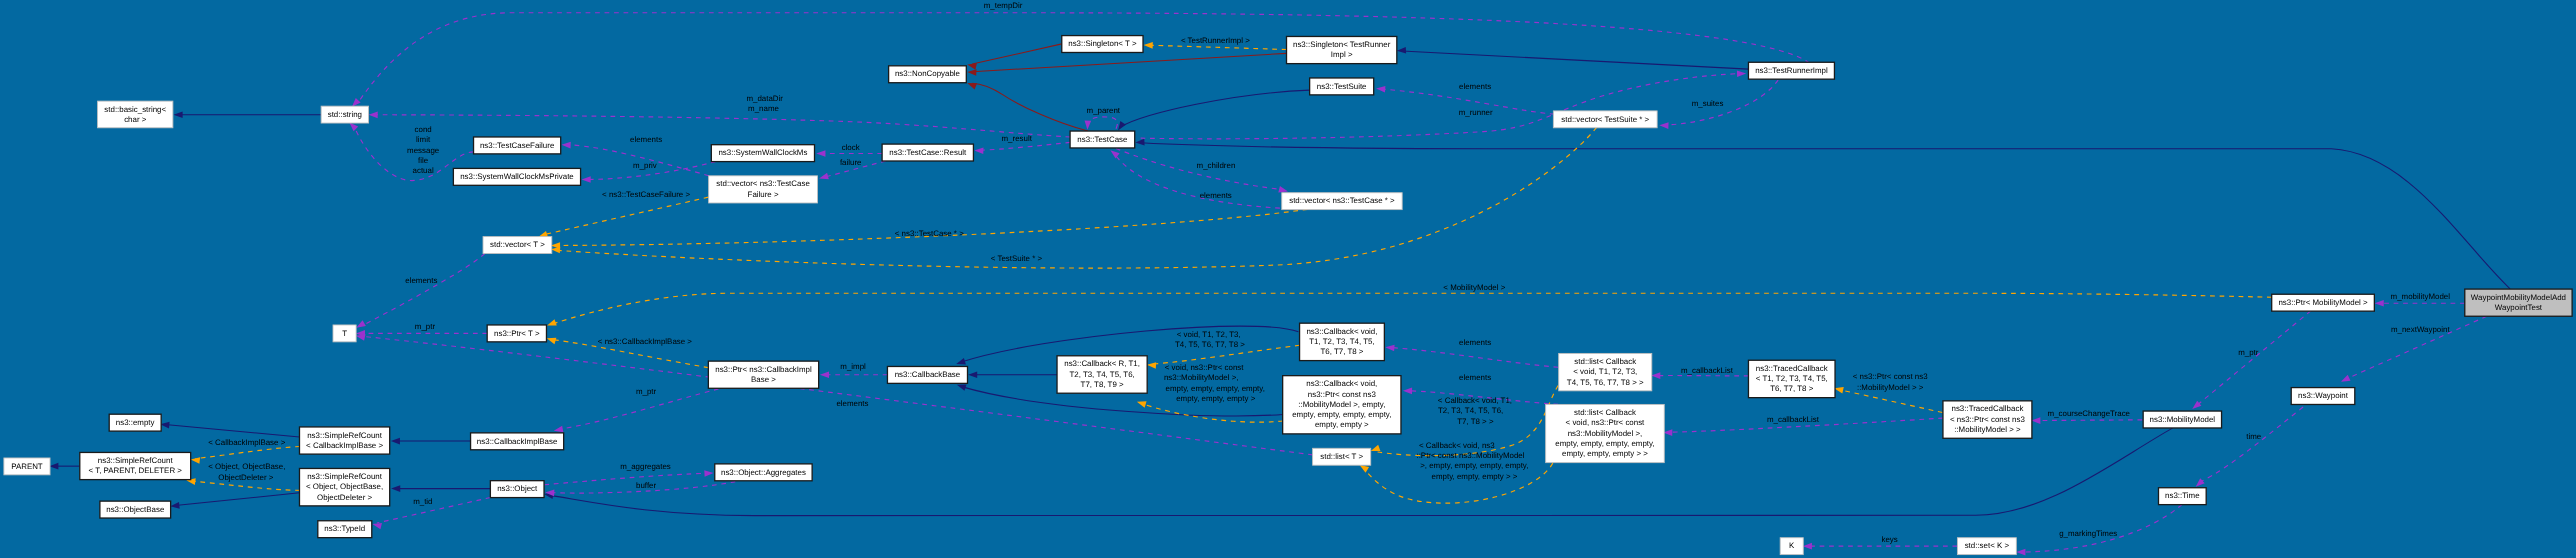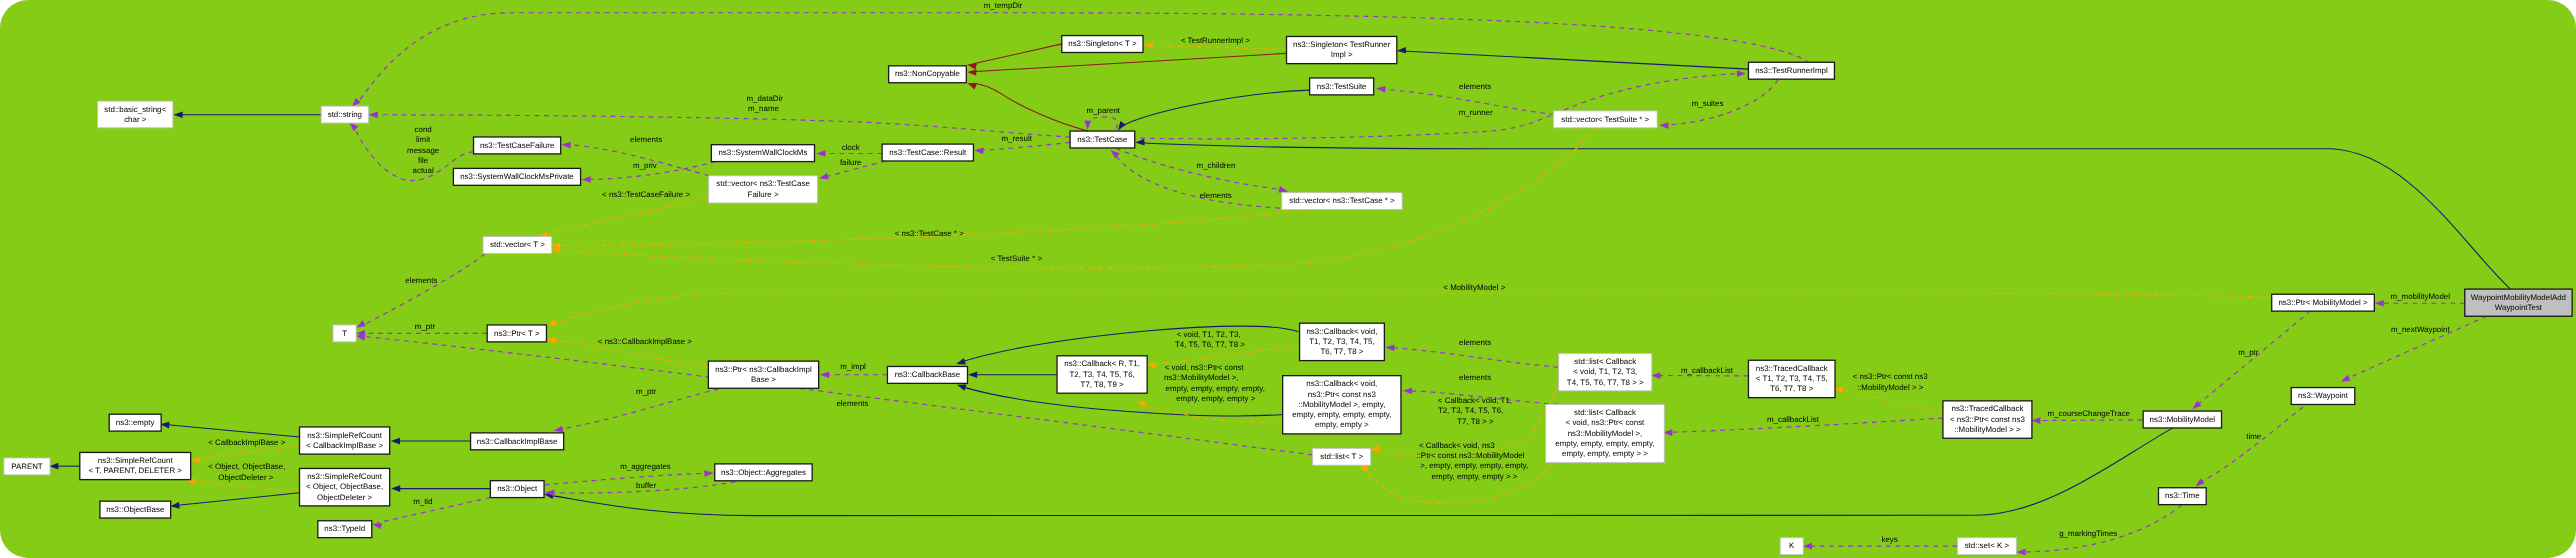--- a/index.html
+++ b/index.html
@@ -1,17 +1,17 @@
 <!DOCTYPE html>
 <html style="font-size:9.5px"><head>
 <meta charset="utf-8">
 <title>Collaboration diagram</title>
 <style>
   html,body{margin:0;padding:0;background:#ffffff;-webkit-font-smoothing:antialiased;text-rendering:geometricPrecision;}
-  #diagram-root{position:relative;width:2576px;height:558px;background:#84cc16;overflow:hidden;border-radius:28px;}
+  #diagram-root{position:relative;width:2576px;height:558px;background:#0369a1;overflow:hidden;}
   svg.graph{display:block;}
   text{font-family:"Liberation Sans",sans-serif;font-size:13.35px;fill:#000000;}
   .nodelabel{text-anchor:middle;}
   .edgelabel{text-anchor:middle;}
   .nbox{fill:#ffffff;stroke:#c0c0c0;stroke-width:1.5;}
   .nbox.solid{stroke:#1a1a1a;stroke-width:2.2;}
   .nbox.cur{fill:#bfbfbf;stroke:#1a1a1a;stroke-width:2.2;}
   .e-inherit{fill:none;stroke:#191970;stroke-width:1.8;}
   .e-inherit_red{fill:none;stroke:#8b1a1a;stroke-width:1.8;}
   .e-usage{fill:none;stroke:#9a32cd;stroke-width:1.95;stroke-dasharray:8,8;}

